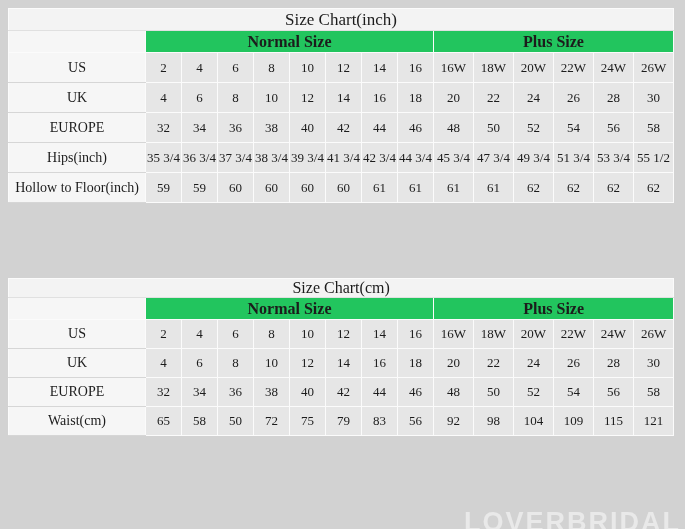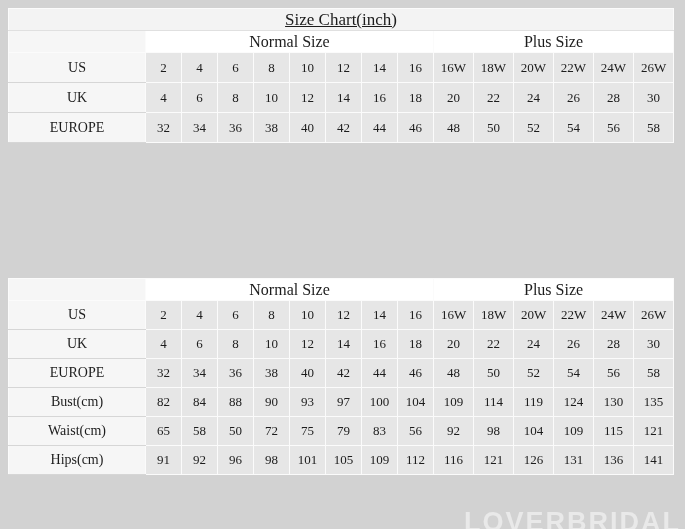--- a/index.html
+++ b/index.html
@@ -24,26 +24,26 @@
     vertical-align:middle;
     overflow:hidden;
     white-space:nowrap;
     padding:0 1px;
   }
   .title-cell{
     background:#f3f3f3;
     font-size:17px;
     height:21px;
     border-bottom-color:#e0e0e0;
-    text-decoration:underline;
   }
   .group-cell{
-    background:#ffffff;
+    background:#22c55e;
     font-size:16px;
     height:21px;
+    font-weight:bold;
   }
   .corner-cell{
     background:#f6f6f6;
   }
   .label-cell{
     background:#f6f6f6;
     font-size:14px;
     border-top-color:#d6d6d6;
     border-bottom-color:#d6d6d6;
     margin-left:16px;
@@ -144,20 +144,54 @@
           <td class="data-cell">42</td>
           <td class="data-cell">44</td>
           <td class="data-cell">46</td>
           <td class="data-cell">48</td>
           <td class="data-cell">50</td>
           <td class="data-cell">52</td>
           <td class="data-cell">54</td>
           <td class="data-cell">56</td>
           <td class="data-cell">58</td>
         </tr>
+        <tr>
+          <td class="label-cell">Hips(inch)</td>
+          <td class="data-cell">35 3/4</td>
+          <td class="data-cell">36 3/4</td>
+          <td class="data-cell">37 3/4</td>
+          <td class="data-cell">38 3/4</td>
+          <td class="data-cell">39 3/4</td>
+          <td class="data-cell">41 3/4</td>
+          <td class="data-cell">42 3/4</td>
+          <td class="data-cell">44 3/4</td>
+          <td class="data-cell">45 3/4</td>
+          <td class="data-cell">47 3/4</td>
+          <td class="data-cell">49 3/4</td>
+          <td class="data-cell">51 3/4</td>
+          <td class="data-cell">53 3/4</td>
+          <td class="data-cell">55 1/2</td>
+        </tr>
+        <tr>
+          <td class="label-cell">Hollow to Floor(inch)</td>
+          <td class="data-cell">59</td>
+          <td class="data-cell">59</td>
+          <td class="data-cell">60</td>
+          <td class="data-cell">60</td>
+          <td class="data-cell">60</td>
+          <td class="data-cell">60</td>
+          <td class="data-cell">61</td>
+          <td class="data-cell">61</td>
+          <td class="data-cell">61</td>
+          <td class="data-cell">61</td>
+          <td class="data-cell">62</td>
+          <td class="data-cell">62</td>
+          <td class="data-cell">62</td>
+          <td class="data-cell">62</td>
+        </tr>
       </tbody>
   </table>
 </div>
 
 <div class="chart" style="top:278px">
   <table class="t2">
     <colgroup>
       <col style="width:137px">
       <col style="width:36px">
         <col style="width:36px">
@@ -168,20 +202,23 @@
         <col style="width:36px">
         <col style="width:36px">
       <col style="width:40px">
         <col style="width:40px">
         <col style="width:40px">
         <col style="width:40px">
       <col style="width:40px">
         <col style="width:40px">
     </colgroup>
     <tbody>
+      <tr>
+        <td class="title-cell" colspan="15">Size Chart(cm)</td>
+      </tr>
       <tr>
         <td class="corner-cell"></td>
         <td class="group-cell" colspan="8">Normal Size</td>
         <td class="group-cell" colspan="6">Plus Size</td>
       </tr>
     </tbody>
     <tbody class="rows">
         <tr>
           <td class="label-cell">US</td>
           <td class="data-cell">2</td>
@@ -227,67 +264,33 @@
           <td class="data-cell">44</td>
           <td class="data-cell">46</td>
           <td class="data-cell">48</td>
           <td class="data-cell">50</td>
           <td class="data-cell">52</td>
           <td class="data-cell">54</td>
           <td class="data-cell">56</td>
           <td class="data-cell">58</td>
         </tr>
         <tr>
-          <td class="label-cell">Bust(cm)</td>
-          <td class="data-cell">82</td>
-          <td class="data-cell">84</td>
-          <td class="data-cell">88</td>
-          <td class="data-cell">90</td>
-          <td class="data-cell">93</td>
-          <td class="data-cell">97</td>
-          <td class="data-cell">100</td>
-          <td class="data-cell">104</td>
-          <td class="data-cell">109</td>
-          <td class="data-cell">114</td>
-          <td class="data-cell">119</td>
-          <td class="data-cell">124</td>
-          <td class="data-cell">130</td>
-          <td class="data-cell">135</td>
-        </tr>
-        <tr>
           <td class="label-cell">Waist(cm)</td>
           <td class="data-cell">65</td>
           <td class="data-cell">58</td>
           <td class="data-cell">50</td>
           <td class="data-cell">72</td>
           <td class="data-cell">75</td>
           <td class="data-cell">79</td>
           <td class="data-cell">83</td>
           <td class="data-cell">56</td>
           <td class="data-cell">92</td>
           <td class="data-cell">98</td>
           <td class="data-cell">104</td>
           <td class="data-cell">109</td>
           <td class="data-cell">115</td>
           <td class="data-cell">121</td>
         </tr>
-        <tr>
-          <td class="label-cell">Hips(cm)</td>
-          <td class="data-cell">91</td>
-          <td class="data-cell">92</td>
-          <td class="data-cell">96</td>
-          <td class="data-cell">98</td>
-          <td class="data-cell">101</td>
-          <td class="data-cell">105</td>
-          <td class="data-cell">109</td>
-          <td class="data-cell">112</td>
-          <td class="data-cell">116</td>
-          <td class="data-cell">121</td>
-          <td class="data-cell">126</td>
-          <td class="data-cell">131</td>
-          <td class="data-cell">136</td>
-          <td class="data-cell">141</td>
-        </tr>
       </tbody>
   </table>
 </div>
 
 <div class="watermark">LOVERBRIDAL</div>
 
 </body></html>

